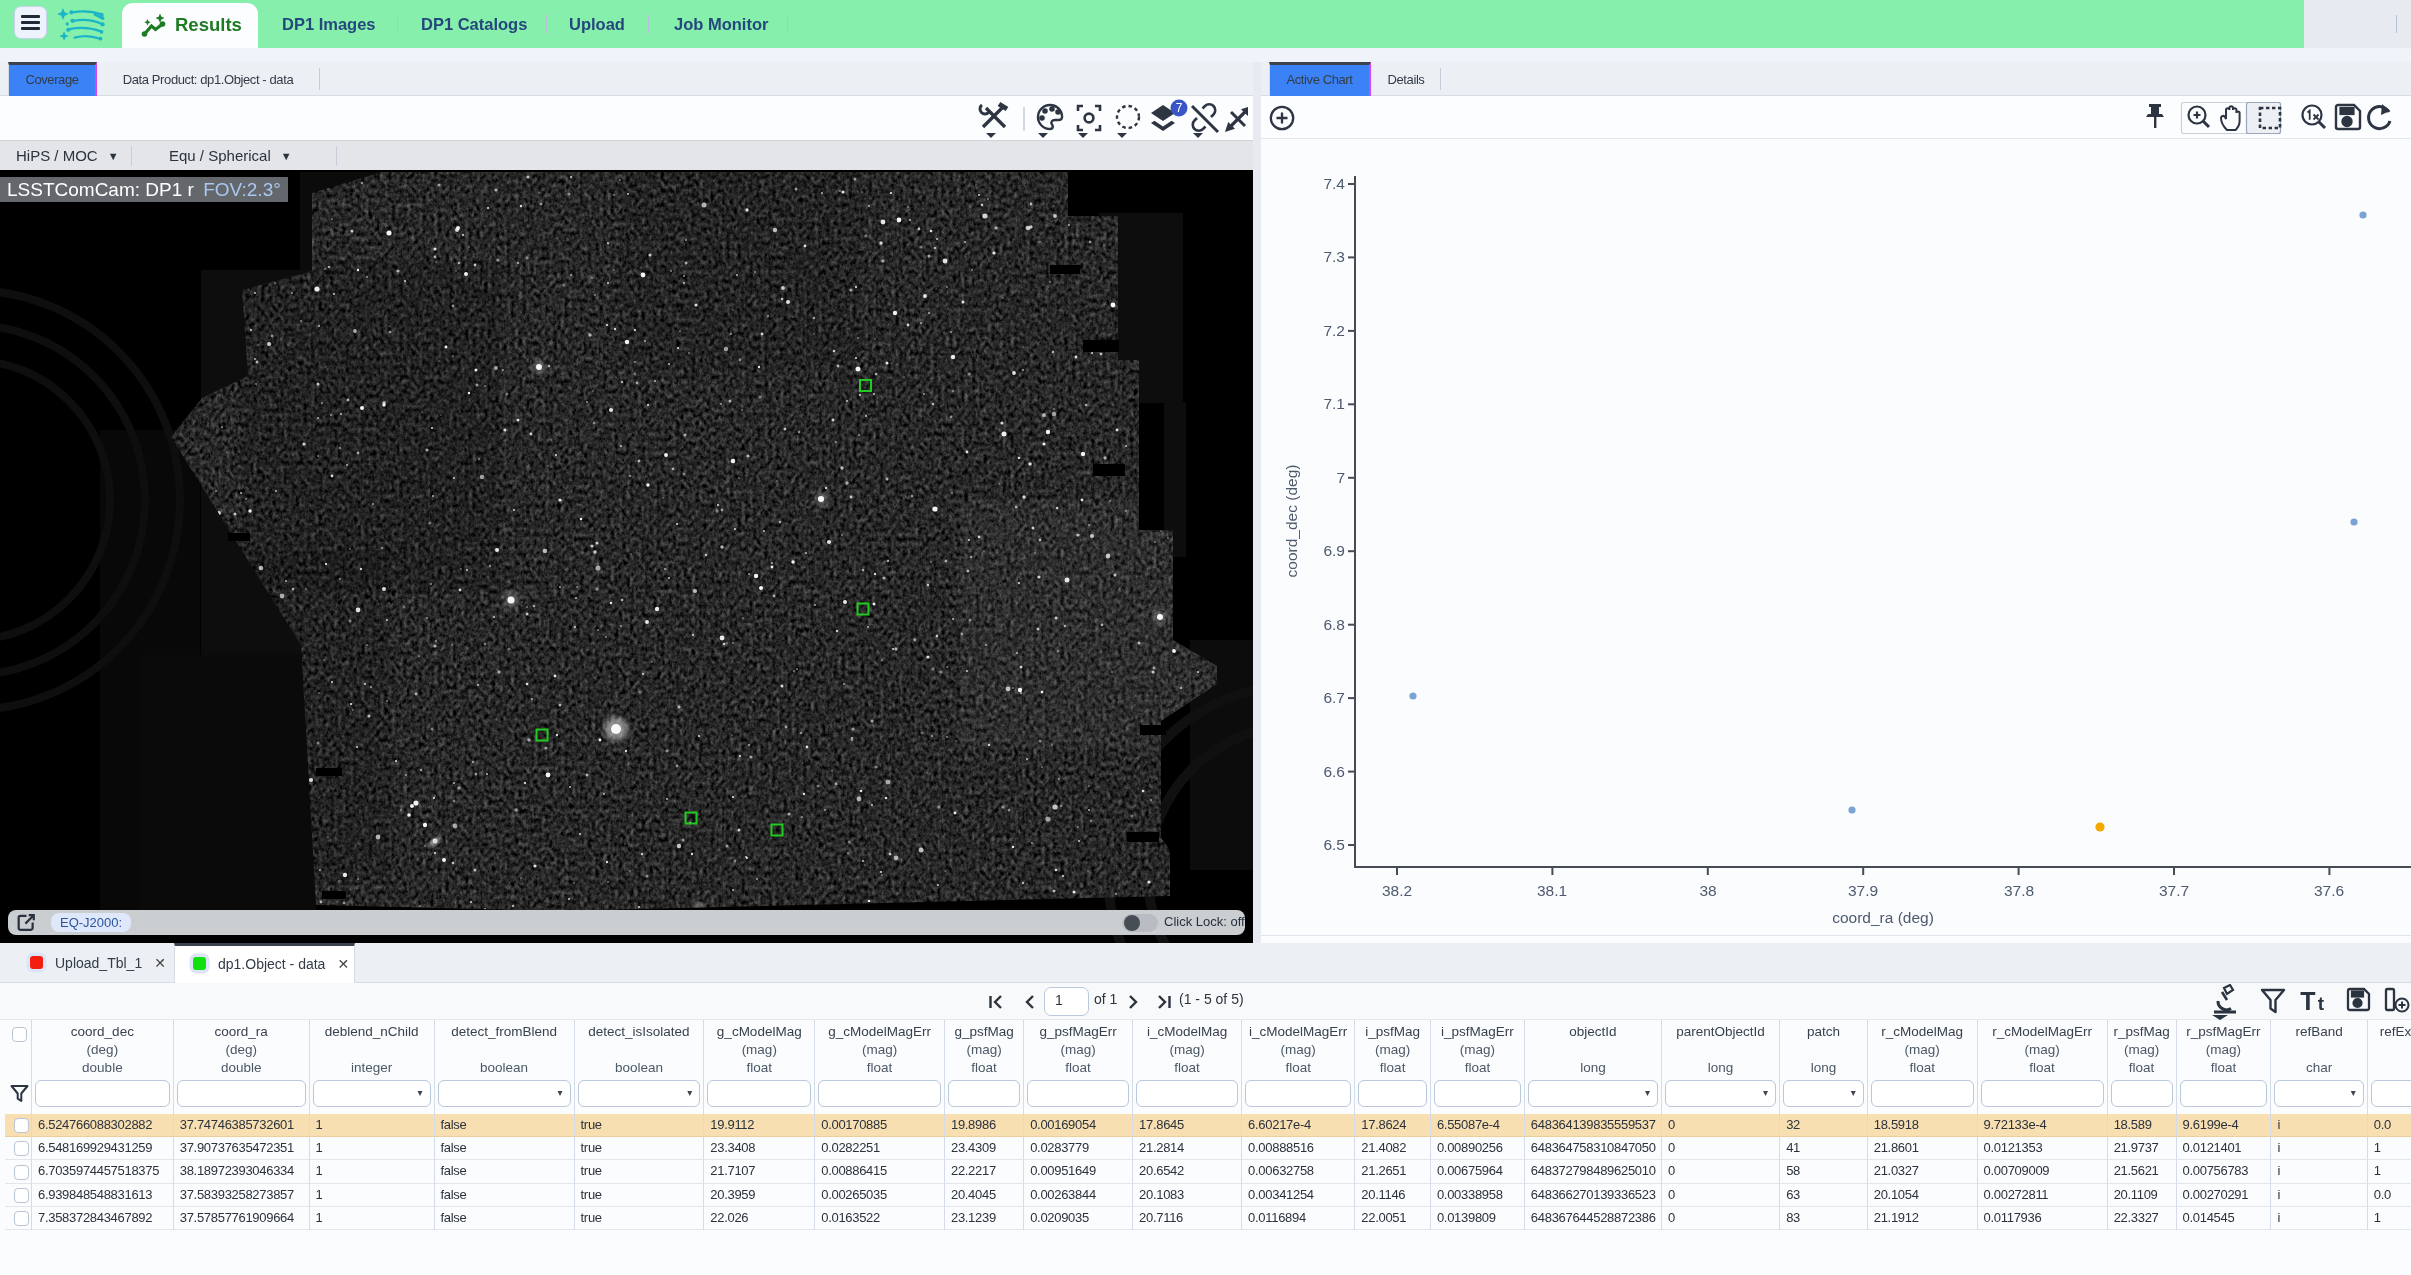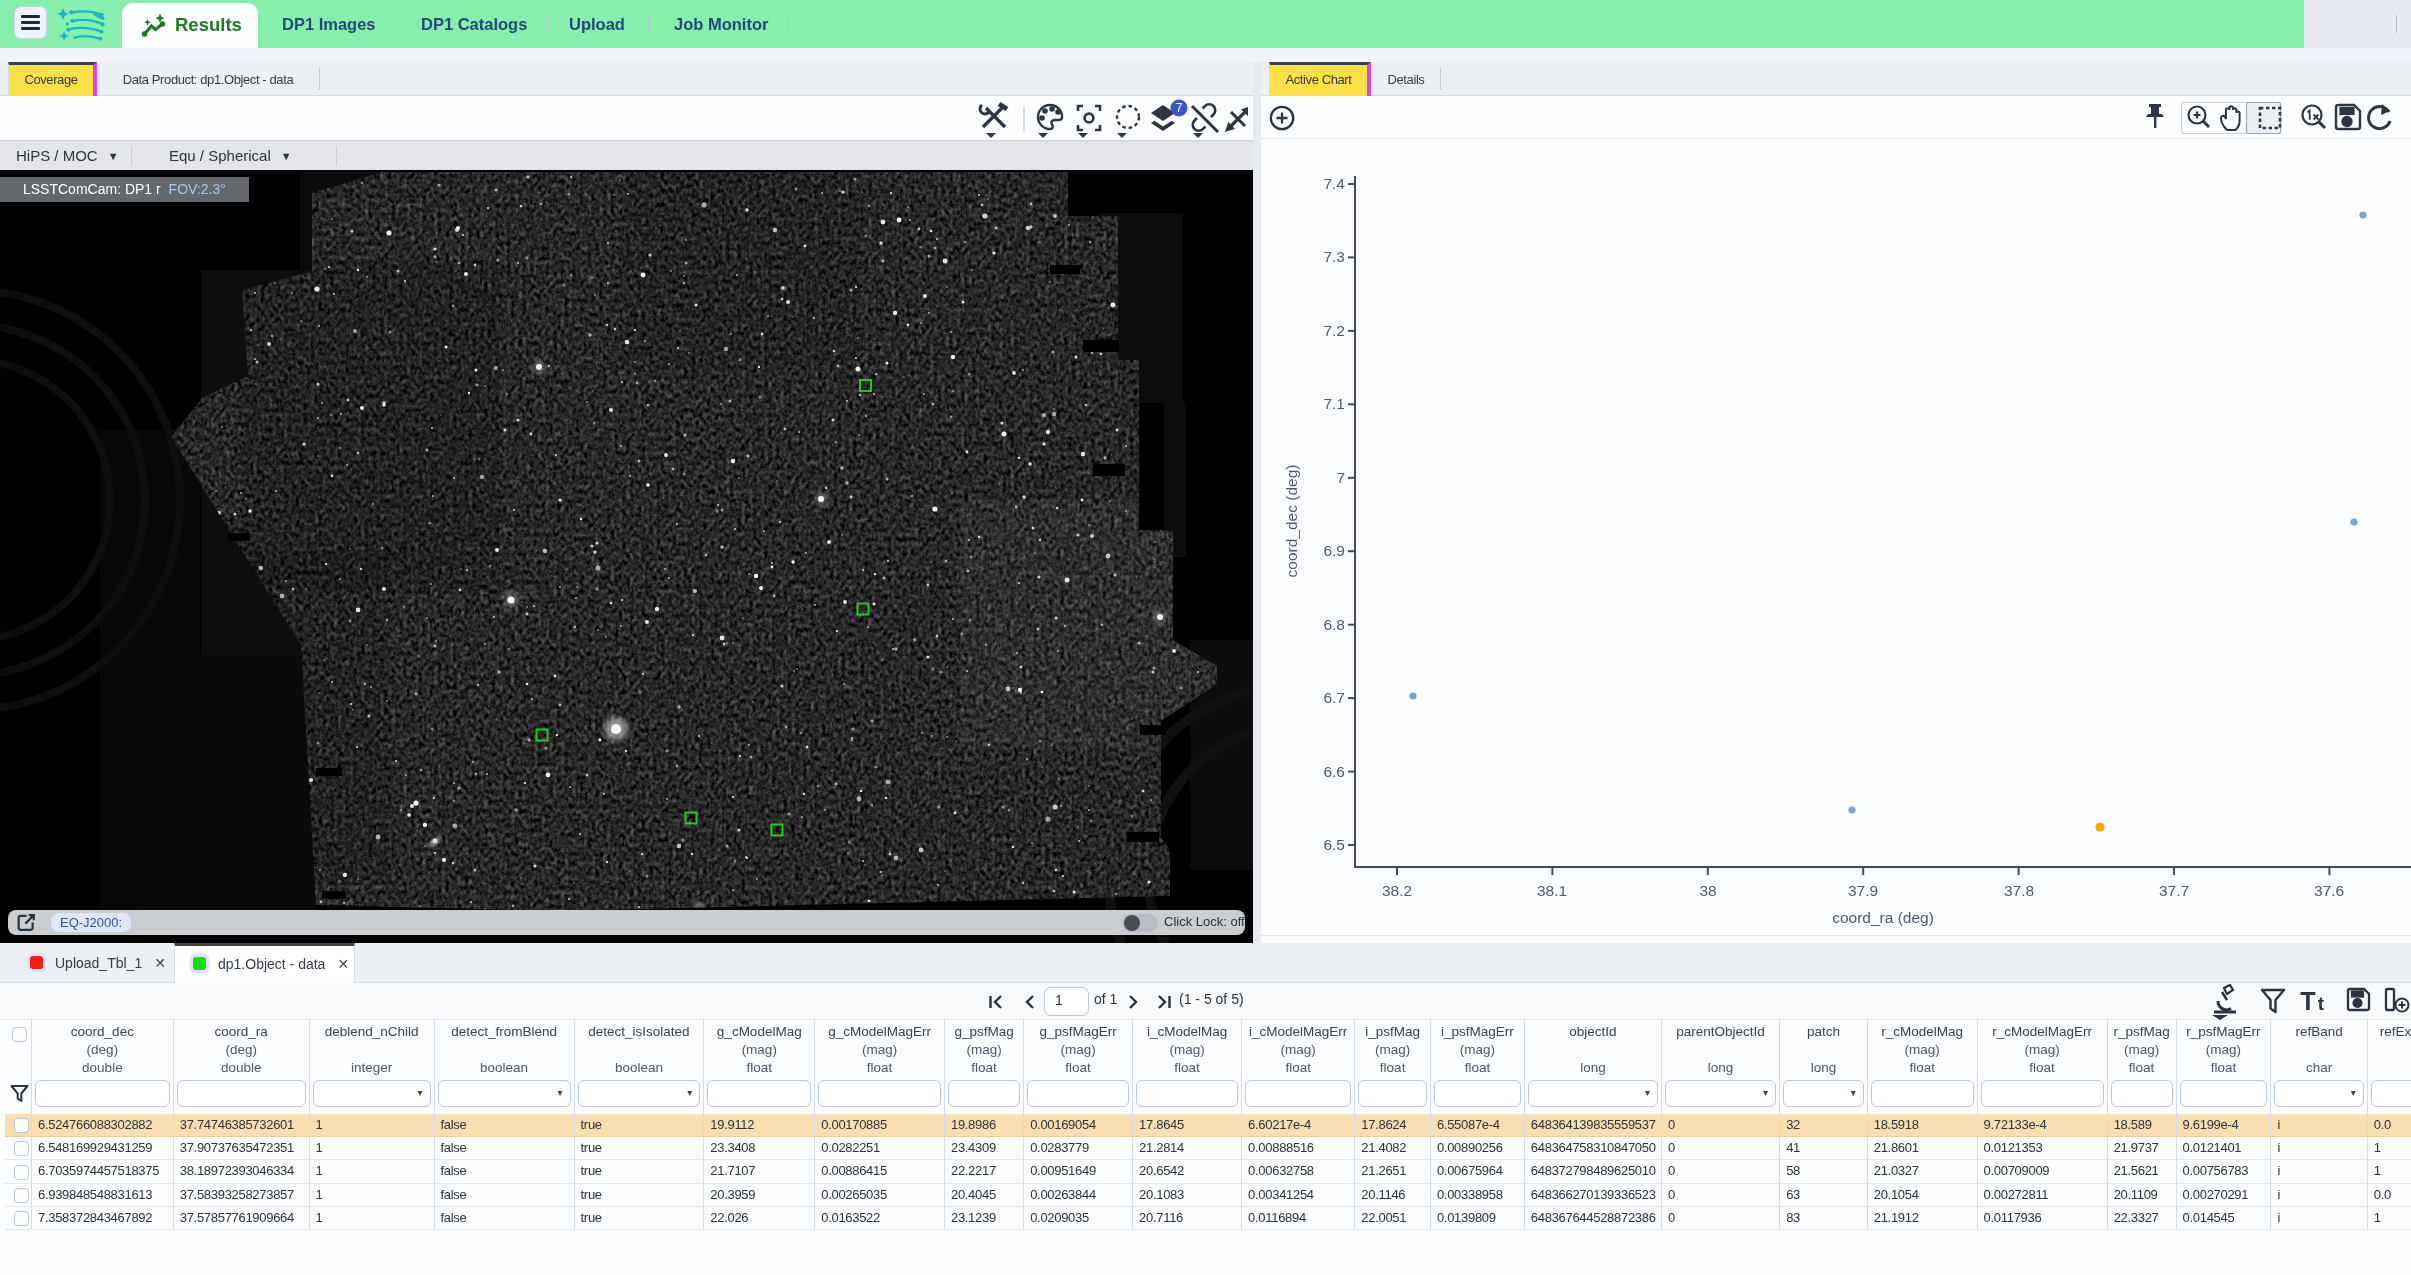--- a/index.html
+++ b/index.html
@@ -12,21 +12,21 @@
 #burger div{position:absolute;left:6px;width:19px;height:3px;background:#1f2937;border-radius:1px}
 #logo{left:57px;top:4px;width:52px;height:38px}
 .navtab{top:0;height:48px;line-height:48px;font-size:16.5px;font-weight:600;color:#26477d;white-space:nowrap}
 #restab{left:122px;top:3px;width:136px;height:45px;background:#fcfdff;border-radius:11px 11px 0 0}
 #restab span{position:absolute;left:53px;top:11px;color:#1e7b24;font-weight:bold;font-size:18.5px}
 .nsep{top:15px;width:1px;height:18px;background:#b7c2d9}
 
 .panel{background:#fff}
 .tabstrip{background:#eceff4;border-bottom:1px solid #d6dce4}
 .ptab{position:absolute;font-size:13px;letter-spacing:-0.4px;color:#333c48;white-space:nowrap;text-align:center}
-.ptab.active{background:#fde047;border-left:1px solid #d6dce4;border-right:4px solid #d946ef;border-top:3px solid #3b424b}
+.ptab.active{background:#3b82f6;border-left:1px solid #d6dce4;border-right:2px solid #d946ef;border-top:3px solid #3b424b}
 .vsep{position:absolute;width:1px;background:#c6cdd8}
 
 #lpanel{left:0;top:62px;width:1253px;height:881px;background:#fff}
 #ltabs{left:0;top:0;width:1253px;height:34px}
 #ltool{left:0;top:34px;width:1253px;height:44px;background:#fcfdfe}
 #ldrop{left:0;top:78px;width:1253px;height:30px;background:#e3e5e9;border-top:1px solid #cfd3d9;font-size:15px;color:#2b333d}
 #limg{left:0;top:108px;width:1253px;height:773px;background:#000;overflow:hidden}
 #lstatus{left:8px;top:848px;width:1237px;height:25px;background:rgba(211,214,218,0.96);border-radius:8px;font-size:13px;color:#24303c}
 .ddl{position:absolute;top:0;height:30px;line-height:30px}
 .dtri{display:inline-block;margin-left:10px;color:#2b333d;font-size:11px;vertical-align:1px}
@@ -1014,21 +1014,21 @@
  <rect x="322" y="721" width="24" height="8"></rect>
 </g>
 <g fill="none" stroke="#1fcb1f" stroke-width="2">
  <rect x="860" y="210" width="11" height="11"></rect>
  <rect x="857.5" y="433.5" width="11" height="11"></rect>
  <rect x="536.5" y="559.5" width="11" height="11"></rect>
  <rect x="685.5" y="642.5" width="11" height="11"></rect>
  <rect x="771.5" y="654.5" width="11" height="11"></rect>
 </g>
 </svg>
-   <div class="abs" style="left:0;top:7px;height:25px;background:rgba(109,112,116,0.92);color:#fff;font-size:14px;line-height:25px;padding:0 23px;white-space:nowrap">LSSTComCam: DP1 r <span style="color:#a9c7f0;margin-left:4px">FOV:2.3°</span></div>
+   <div class="abs" style="left:0;top:7px;height:25px;background:rgba(109,112,116,0.92);color:#fff;font-size:19px;line-height:25px;padding:0 7px;white-space:nowrap">LSSTComCam: DP1 r <span style="color:#a9c7f0;margin-left:4px">FOV:2.3°</span></div>
  </div>
  <div id="lstatus" class="abs">
    <svg class="abs" style="left:9px;top:3px" width="19" height="19" viewBox="0 0 17 17">
         <path d="M8.5 2.5 H3 a1.5 1.5 0 0 0 -1.5 1.5 v9.5 a1.5 1.5 0 0 0 1.5 1.5 h9.5 a1.5 1.5 0 0 0 1.5 -1.5 V8.5" fill="none" stroke="#2a3340" stroke-width="2"></path>
         <path d="M7.5 9.5 L14.5 2.5 M10.5 2 H15 V6.5" fill="none" stroke="#2a3340" stroke-width="2"></path>
       </svg>
    <span class="abs" style="left:43px;top:3px;background:#dfe7fa;border-radius:8px;padding:2px 9px;color:#2c54a0">EQ-J2000:</span>
    <span class="abs" style="left:1114px;top:4px;width:36px;height:18px;background:#b9bdc3;border-radius:9px"></span>
    <span class="abs" style="left:1116px;top:5px;width:16px;height:16px;background:#474d55;border-radius:8px"></span>
    <span class="abs" style="left:1156px;top:4px">Click Lock: off</span>

